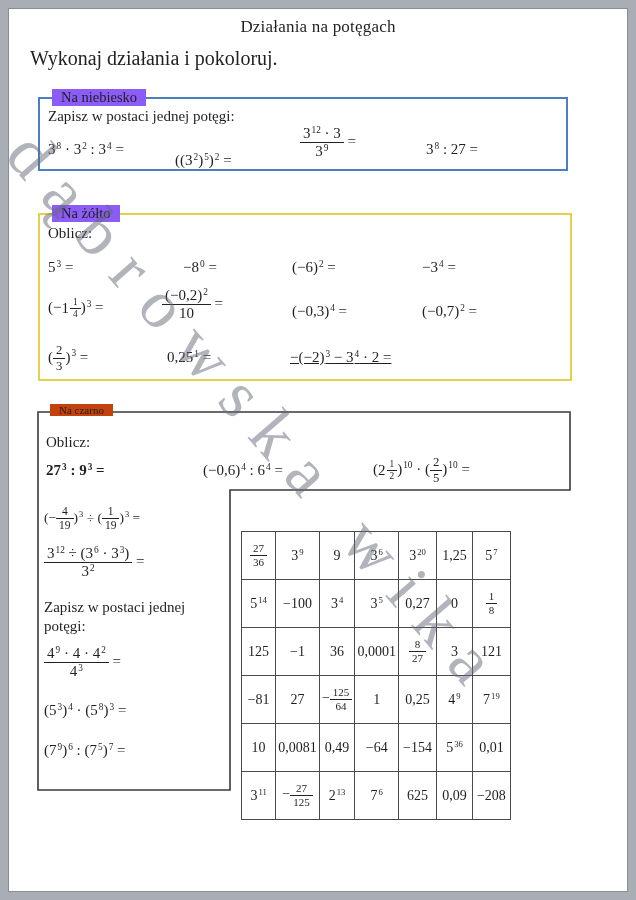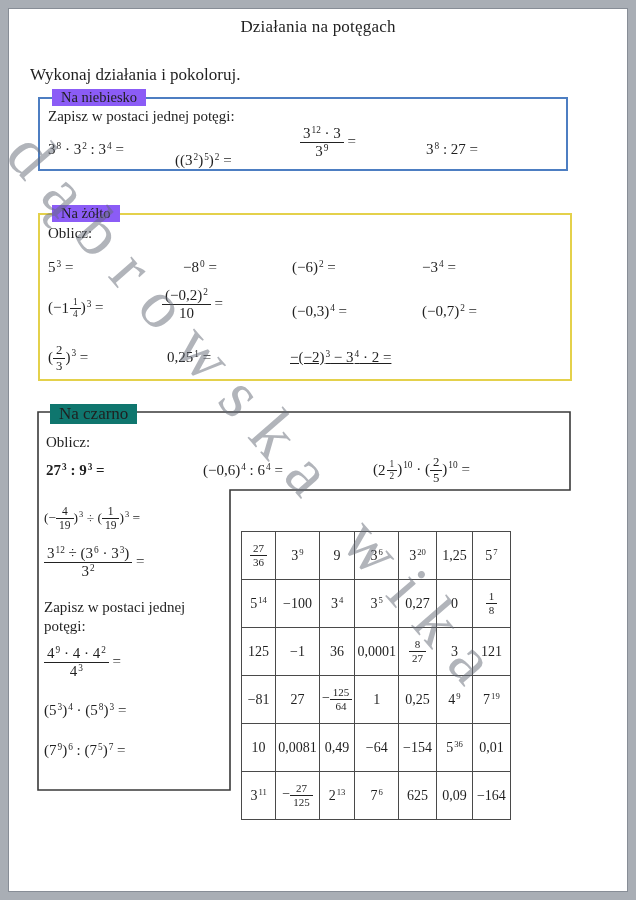--- a/index.html
+++ b/index.html
@@ -3,28 +3,28 @@
 <meta charset="utf-8">
 <style>
   * { margin:0; padding:0; box-sizing:border-box; }
   html,body { width:636px; height:900px; }
   body { background:#a9aeb5; font-family:"Liberation Serif", serif; color:#1f1f1f; position:relative; overflow:hidden; }
 
   .canvas { position:absolute; left:0; top:0; width:511px; height:900px; }
   .sheet  { position:absolute; left:8px; top:8px; width:620px; height:884px; background:#ffffff; border:1px solid #878d96; z-index:0; }
 
   .title { position:absolute; top:17px; left:0; width:636px; text-align:center; font-size:17px; z-index:2; letter-spacing:0.2px; }
-  .subtitle { position:absolute; top:47px; left:30px; font-size:17px; z-index:2;margin-top:18px; }
+  .subtitle { position:absolute; top:47px; left:30px; font-size:20px; z-index:2; }
 
   .box { position:absolute; z-index:2; }
   .box-blue   { left:38px; top:97px;  width:530px; height:74px;  border:2px solid #4d7ec2; }
   .box-yellow { left:38px; top:213px; width:534px; height:168px; border:2px solid #e4d14b; }
 
   .legend { position:absolute; top:-10px; left:12px; background:#8b5cf6; padding:0 9px; font-size:14.5px; white-space:nowrap; z-index:3; }
-  .legend-black { position:absolute; left:50px; top:404px; background:#0f766e; padding:0 9px; font-size:17px; white-space:nowrap; z-index:3; }
+  .legend-black { position:absolute; left:50px; top:404px; background:#c2410c; padding:0 9px; font-size:11px; white-space:nowrap; z-index:3; }
 
   .inst { position:absolute; font-size:15px; white-space:nowrap; }
   .expr { position:absolute; font-size:15px; white-space:nowrap; z-index:2; }
   .expr-sm { font-size:13.5px; }
 
   sup { font-size:0.62em; vertical-align:baseline; position:relative; top:-0.55em; margin-left:1px; }
 
   .frac { display:inline-block; vertical-align:middle; text-align:center; font-size:0.85em; line-height:1.15; }
   .frac .num { display:block; border-bottom:1px solid #222; padding:0 3px; }
   .frac .den { display:block; padding:0 3px; }
@@ -156,19 +156,19 @@
       <td>5<sup>36</sup></td>
       <td>0,01</td>
     </tr>
     <tr>
       <td>3<sup>11</sup></td>
       <td>−<span class="frac"><span class="num">27</span><span class="den">125</span></span></td>
       <td>2<sup>13</sup></td>
       <td>7<sup>6</sup></td>
       <td>625</td>
       <td>0,09</td>
-      <td>−164</td>
+      <td>−208</td>
     </tr>
   </tbody>
     </table>
 
   <div class="watermark">dąbrowska wika</div>
 </div>
 
 </body></html>

